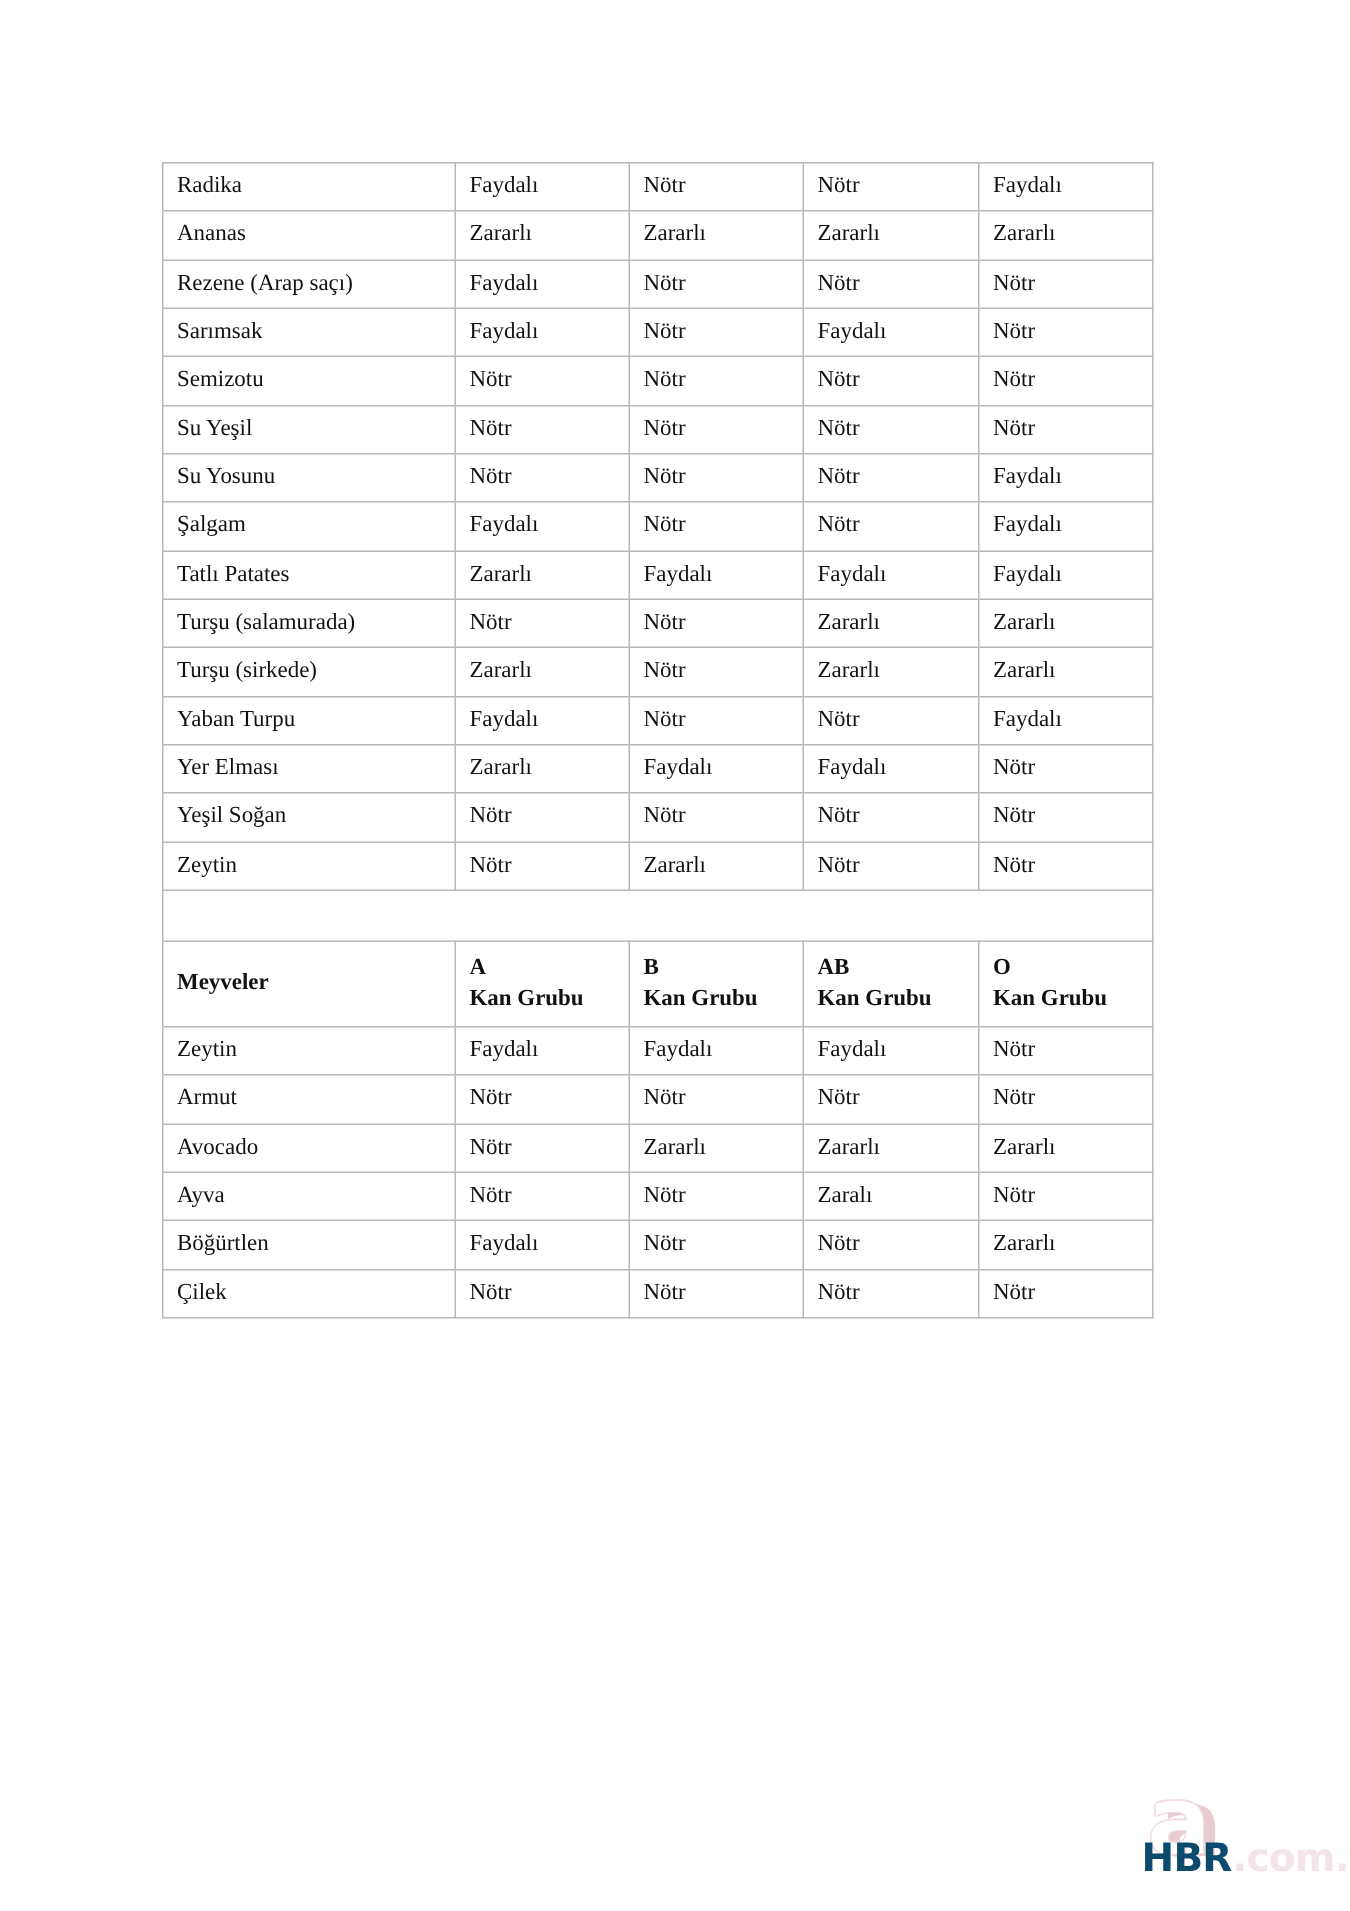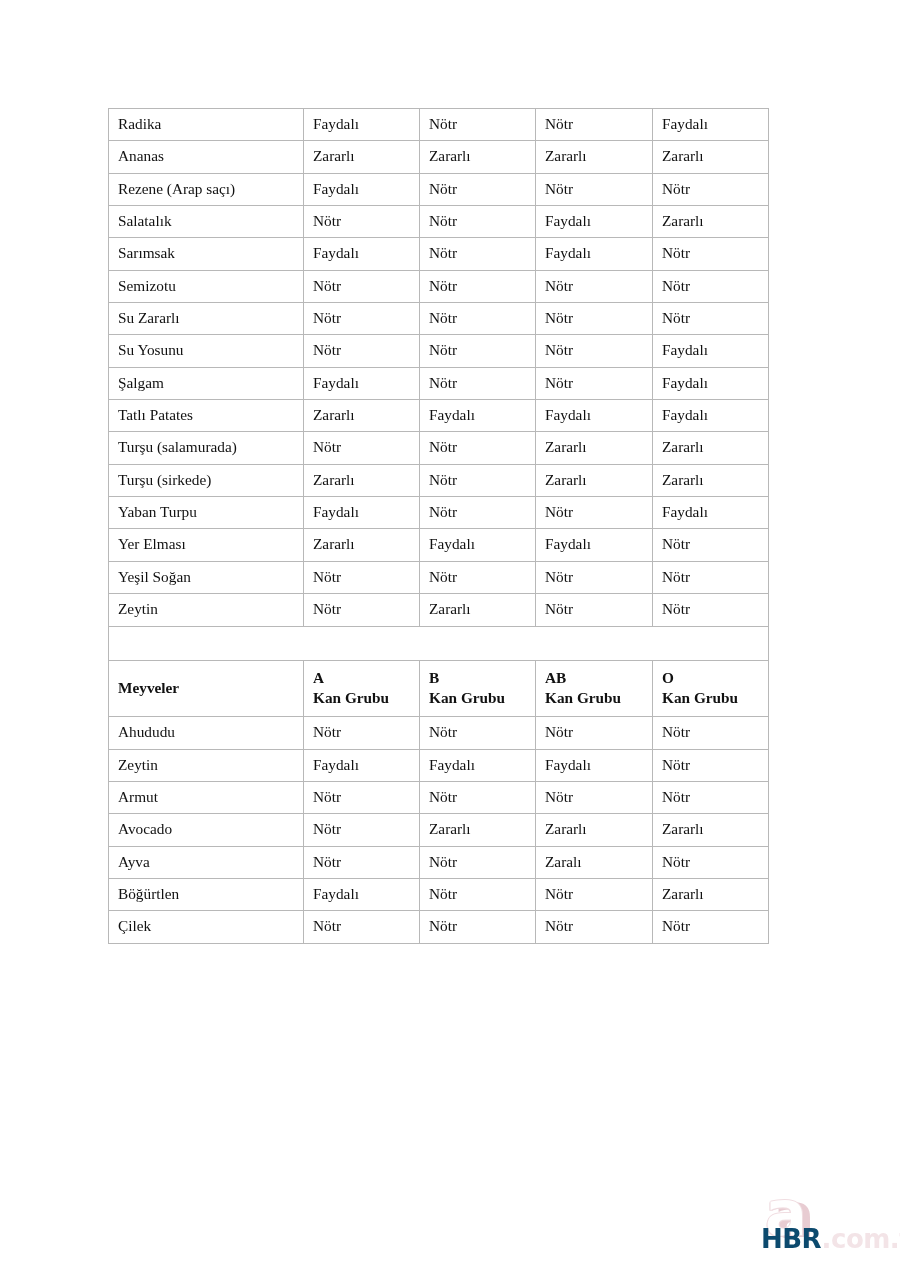--- a/index.html
+++ b/index.html
@@ -157,42 +157,35 @@
           <td>Zararlı</td>
         </tr>
         <tr>
           <td>Rezene (Arap saçı)</td>
           <td>Faydalı</td>
           <td>Nötr</td>
           <td>Nötr</td>
           <td>Nötr</td>
         </tr>
         <tr>
-          <td>Salatalık</td>
-          <td>Nötr</td>
-          <td>Nötr</td>
-          <td>Faydalı</td>
-          <td>Zararlı</td>
-        </tr>
-        <tr>
           <td>Sarımsak</td>
           <td>Faydalı</td>
           <td>Nötr</td>
           <td>Faydalı</td>
           <td>Nötr</td>
         </tr>
         <tr>
           <td>Semizotu</td>
           <td>Nötr</td>
           <td>Nötr</td>
           <td>Nötr</td>
           <td>Nötr</td>
         </tr>
         <tr>
-          <td>Su Zararlı</td>
+          <td>Su Yeşil</td>
           <td>Nötr</td>
           <td>Nötr</td>
           <td>Nötr</td>
           <td>Nötr</td>
         </tr>
         <tr>
           <td>Su Yosunu</td>
           <td>Nötr</td>
           <td>Nötr</td>
           <td>Nötr</td>
@@ -270,27 +263,20 @@
           <td>
             <span class="hdr-line1">AB</span>
             <span class="hdr-line2">Kan Grubu</span>
           </td>
           <td>
             <span class="hdr-line1">O</span>
             <span class="hdr-line2">Kan Grubu</span>
           </td>
         </tr>
         <tr>
-          <td>Ahududu</td>
-          <td>Nötr</td>
-          <td>Nötr</td>
-          <td>Nötr</td>
-          <td>Nötr</td>
-        </tr>
-        <tr>
           <td>Zeytin</td>
           <td>Faydalı</td>
           <td>Faydalı</td>
           <td>Faydalı</td>
           <td>Nötr</td>
         </tr>
         <tr>
           <td>Armut</td>
           <td>Nötr</td>
           <td>Nötr</td>

